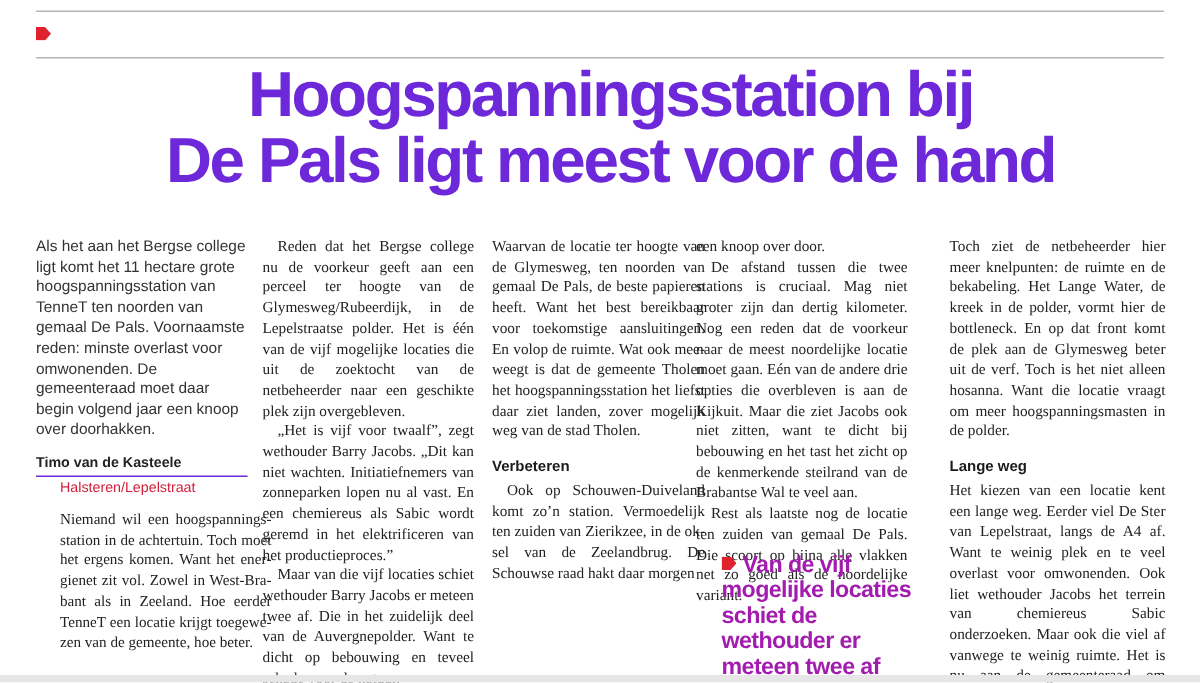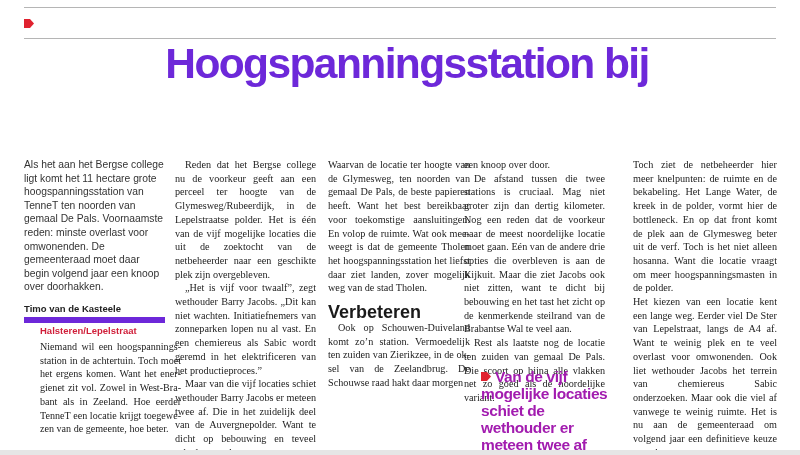--- a/index.html
+++ b/index.html
@@ -6,40 +6,41 @@
     body { width: 800px; height: 455px; overflow: hidden; position: relative; font-family: "Liberation Serif", serif; color: #222; }
     .rule { position: absolute; left: 24px; width: 752px; height: 1px; background: #b5b5b5; }
     .kicker { position: absolute; left: 24px; top: 9px; width: 760px; font-family: "Liberation Sans", sans-serif; font-weight: bold; font-size: 19.5px; color: #0a73a8; letter-spacing: -0.5px; white-space: nowrap; line-height: 26px; }
     .kicker .tri, .quote .tri { display: inline-block; width: 10px; height: 9px; background: #e0222f; clip-path: polygon(0 0, 60% 0, 100% 50%, 60% 100%, 0 100%); margin-right: 4px; vertical-align: 1px; }
     .headline { position: absolute; left: 22px; top: 42px; width: 770px; font-family: "Liberation Sans", sans-serif; font-weight: bold; font-size: 42.5px; line-height: 44px; color: #6d28d9; letter-spacing: -1.6px; margin: 0; text-align: center; }
     .col { position: absolute; top: 158px; font-size: 10.2px; line-height: 13.7px; text-align: justify; hyphens: manual; }
     .col p { margin: 0; }
     .col p.ind { text-indent: 10px; }
     .intro { position: absolute; left: 24px; top: 158px; width: 140px; font-family: "Liberation Sans", sans-serif; font-size: 10.3px; line-height: 13.6px; color: #333; }
     .byline { position: absolute; left: 24px; top: 303px; width: 141px; font-family: "Liberation Sans", sans-serif; }
-    .byline .author { font-weight: bold; font-size: 9.5px; color: #222; padding-bottom: 3px; border-bottom: 6px solid #6d28d9; }
-    .byline .place { font-weight: bold; font-size: 9.5px; color: #d01f3a; margin-top: 2px; padding-left: 16px; }
+    .byline .author { font-weight: bold; font-size: 9.5px; color: #222; padding-bottom: 3px; border-bottom: 1px solid #6d28d9; }
+    .byline .place { font-weight: normal; font-size: 9.5px; color: #d01f3a; margin-top: 2px; padding-left: 16px; }
     .lead { position: absolute; left: 40px; top: 340px; width: 141px; font-size: 10.1px; line-height: 13.7px; text-align: justify; }
-    .subhead { font-family: "Liberation Sans", sans-serif; font-weight: bold; font-size: 18px; color: #1a1a1a; margin: 9px 0 1px 0; line-height: 16px; }
+    .subhead { font-family: "Liberation Sans", sans-serif; font-weight: bold; font-size: 10px; color: #1a1a1a; margin: 9px 0 1px 0; line-height: 16px; }
     .quote { position: absolute; left: 481px; top: 352px; width: 140px; font-family: "Liberation Sans", sans-serif; font-weight: bold; font-size: 15.5px; line-height: 17px; color: #a21caf; letter-spacing: -0.4px; margin-top: 16px; }
     .bottom-bar { position: absolute; left: 0; top: 450px; width: 800px; height: 5px; background: #e6e6e6; }
   </style>
 </head>
 <body>
 
 <div class="rule" style="top:7px;"></div>
 
 <div class="kicker">
   <span class="tri"></span>
 </div>
 
 <div class="rule" style="top:38px;"></div>
 
 <h1 class="headline">
   <span>Hoogspanningsstation bij</span><br>
+  <span>De Pals ligt meest voor de hand</span>
 </h1>
 
 <div class="intro">Als het aan het Bergse college ligt komt het 11 hectare grote hoogspanningsstation van TenneT ten noorden van gemaal De Pals. Voornaamste reden: minste overlast voor omwonenden. De gemeenteraad moet daar begin volgend jaar een knoop over doorhakken.</div>
 
 <div class="byline">
   <div class="author">Timo van de Kasteele</div>
   <div class="place">Halsteren/Lepelstraat</div>
 </div>
 
 <div class="lead">Niemand wil een hoogspannings­station in de achtertuin. Toch moet het ergens komen. Want het ener­gienet zit vol. Zowel in West-Bra­bant als in Zeeland. Hoe eerder TenneT een locatie krijgt toegewe­zen van de gemeente, hoe beter.</div>
@@ -62,16 +63,17 @@
   <p class="ind">De afstand tussen die twee stati­ons is cruciaal. Mag niet groter zijn dan dertig kilometer. Nog een re­den dat de voorkeur naar de meest noordelijke locatie moet gaan. Eén van de andere drie opties die over­bleven is aan de Kijkuit. Maar die ziet Jacobs ook niet zitten, want te dicht bij bebouwing en het tast het zicht op de kenmerkende steilrand van de Brabantse Wal te veel aan.</p>
   <p class="ind">Rest als laatste nog de locatie ten zuiden van gemaal De Pals. Die scoort op bijna alle vlakken net zo goed als de noordelijke variant.</p>
 </div>
 
 <div class="quote">
   <span class="tri"></span><span>Van de vijf mogelijke locaties schiet de wethouder er meteen twee af</span>
 </div>
 
 <div class="col" style="left:633px; width:144px;">
   <p>Toch ziet de netbeheerder hier meer knelpunten: de ruimte en de bekabeling. Het Lange Water, de kreek in de polder, vormt hier de bottleneck. En op dat front komt de plek aan de Glymesweg beter uit de verf. Toch is het niet alleen ho­sanna. Want die locatie vraagt om meer hoogspanningsmasten in de polder.</p>
+  <div class="subhead">Lange weg</div>
   <p>Het kiezen van een locatie kent een lange weg. Eerder viel De Ster van Lepelstraat, langs de A4 af. Want te weinig plek en te veel overlast voor omwonenden. Ook liet wethouder Jacobs het terrein van chemiereus Sabic onderzoeken. Maar ook die viel af vanwege te weinig ruimte. Het is nu aan de gemeenteraad om volgend jaar een definitieve keuze te maken.</p>
 </div>
 
 <div class="bottom-bar"></div>
 
 </body></html>

